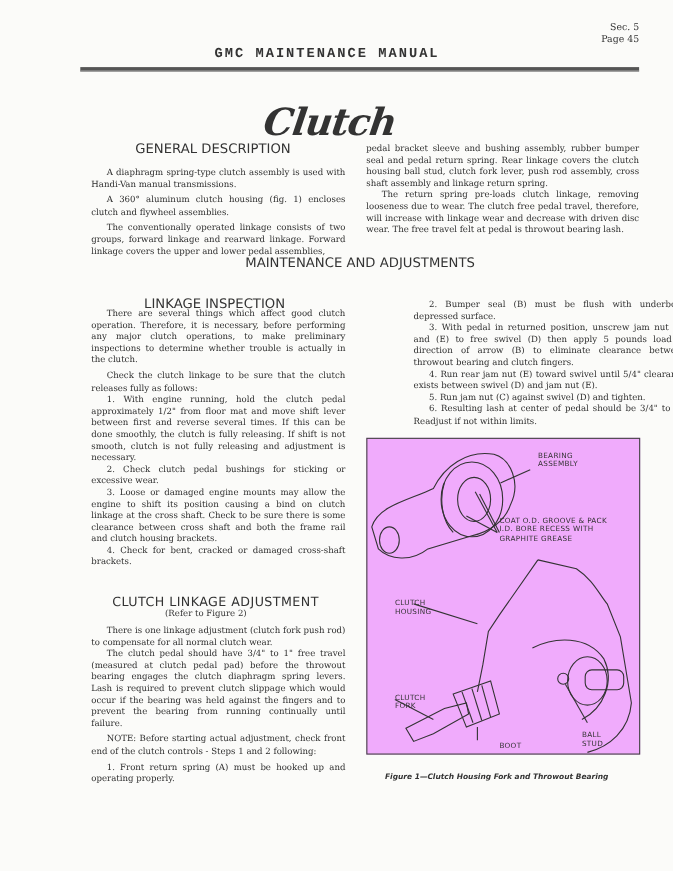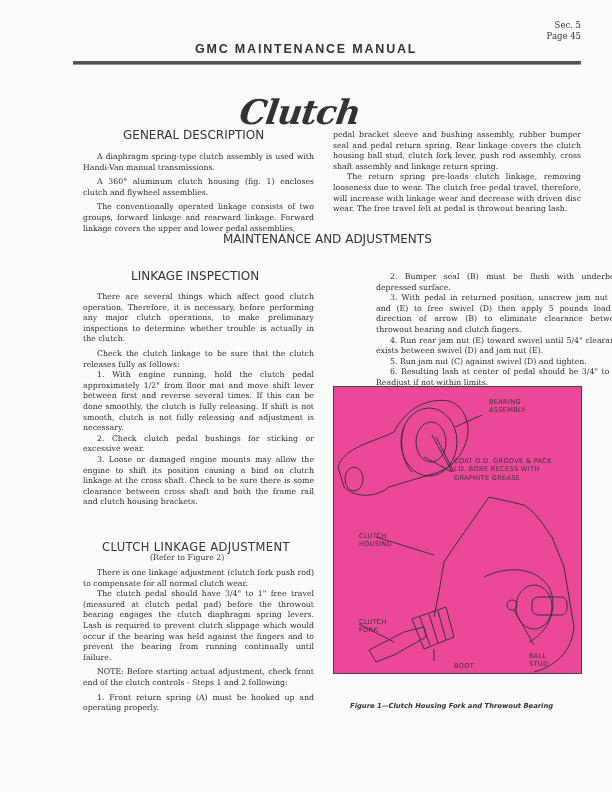--- a/index.html
+++ b/index.html
@@ -1,32 +1,32 @@
 <!DOCTYPE html>
 <html><head>
 <meta charset="utf-8">
 <style>
   html, body { margin: 0; padding: 0; }
   body { width: 612px; height: 792px; background: #fbfbf9; position: relative; overflow: hidden;
          font-family: "DejaVu Serif", serif; color: #2a2a2a; }
-  .hdr-title { position: absolute; left: 195px; top: 42px; font-family: Liberation Sans, sans-serif; font-weight: bold;
+  .hdr-title { position: absolute; left: 195px; top: 42px; font-family: Liberation Mono, monospace; font-weight: bold;
                font-size: 12.5px; letter-spacing: 1.8px; color: #333; }
   .hdr-sec { position: absolute; left: 525px; top: 20px; font-size: 8.5px; text-align: right; line-height: 11px; color: #333; width: 56px; }
   .hdr-rule { position: absolute; left: 73px; top: 61px; width: 508px; height: 3px; background: #555; border-bottom: 1px solid #999; }
   .script-title { position: absolute; left: 240px; top: 92px; font-family: "DejaVu Serif", serif; font-style: italic; font-weight: bold;
                   font-size: 34px; color: #333; transform: skewX(-8deg); letter-spacing: -1px; }
   .sec-head { position: absolute; font-family: "DejaVu Sans", sans-serif; font-weight: normal; color: #333; white-space: nowrap; }
   .h1 { font-size: 12px; }
   .h2 { font-size: 11.5px; letter-spacing: 0.4px; }
   .sub { position: absolute; font-size: 7.8px; color: #333; }
   .col { position: absolute; font-size: 7.8px; line-height: 10.6px; text-align: justify; color: #2e2e2e; }
   .col p { margin: 0 0 4px 0; text-indent: 14px; }
   .col p.tight { margin-bottom: 0; }
   .col p.noind { text-indent: 0; }
-  .fig { position: absolute; left: 333px; top: 386px; width: 247px; height: 286px; border: 1.2px solid #444; background: #ec4899; }
+  .fig { position: absolute; left: 333px; top: 398px; width: 247px; height: 286px; border: 1.2px solid #444; background: #f0abfc; }
   .fig svg { position: absolute; left: 0; top: 0; }
   .callout { position: absolute; font-family: "DejaVu Sans", sans-serif; font-size: 6.6px; line-height: 8.4px; color: #333; letter-spacing: 0.3px; white-space: nowrap; }
   .caption { position: absolute; left: 350px; top: 702px; font-family: "DejaVu Sans", sans-serif; font-style: italic; font-weight: bold; font-size: 6.8px; color: #333; }
 </style>
 </head>
 <body>
 
 <div class="hdr-title">GMC MAINTENANCE MANUAL</div>
 <div class="hdr-sec">
   <div>Sec. 5</div>
@@ -43,26 +43,27 @@
   <p class="tight">The conventionally operated linkage consists of two groups, forward linkage and rearward linkage. Forward linkage covers the upper and lower pedal assemblies,</p>
 </div>
 <div class="col" style="left:333px; top:130px; width:248px;">
   <p class="noind tight">pedal bracket sleeve and bushing assembly, rubber bumper seal and pedal return spring. Rear linkage covers the clutch housing ball stud, clutch fork lever, push rod assembly, cross shaft assembly and linkage return spring.</p>
   <p class="tight">The return spring pre-loads clutch linkage, removing looseness due to wear. The clutch free pedal travel, therefore, will increase with linkage wear and decrease with driven disc wear. The free travel felt at pedal is throwout bearing lash.</p>
 </div>
 
 <div class="sec-head h1" style="left:223px; top:232px;">MAINTENANCE AND ADJUSTMENTS</div>
 
 <div class="sec-head h1" style="left:131px; top:269px;">LINKAGE INSPECTION</div>
-<div class="col" style="left:83px; top:292px; width:231px;">
+<div class="col" style="left:83px; top:280px; width:231px;">
   <p>There are several things which affect good clutch operation. Therefore, it is necessary, before performing any major clutch operations, to make preliminary inspections to determine whether trouble is actually in the clutch.</p>
   <p class="tight">Check the clutch linkage to be sure that the clutch releases fully as follows:</p>
   <p class="tight">1. With engine running, hold the clutch pedal approximately 1/2" from floor mat and move shift lever between first and reverse several times. If this can be done smoothly, the clutch is fully releasing. If shift is not smooth, clutch is not fully releasing and adjustment is necessary.</p>
   <p class="tight">2. Check clutch pedal bushings for sticking or excessive wear.</p>
   <p class="tight">3. Loose or damaged engine mounts may allow the engine to shift its position causing a bind on clutch linkage at the cross shaft. Check to be sure there is some clearance between cross shaft and both the frame rail and clutch housing brackets.</p>
+  <p class="tight">4. Check for bent, cracked or damaged cross-shaft brackets.</p>
 </div>
 
 <div class="sec-head h2" style="left:102px; top:540px;">CLUTCH LINKAGE ADJUSTMENT</div>
 <div class="sub" style="left:150px; top:553px;">(Refer to Figure 2)</div>
 <div class="col" style="left:83px; top:568px; width:231px;">
   <p class="tight">There is one linkage adjustment (clutch fork push rod) to compensate for all normal clutch wear.</p>
   <p>The clutch pedal should have 3/4" to 1" free travel (measured at clutch pedal pad) before the throwout bearing engages the clutch diaphragm spring levers. Lash is required to prevent clutch slippage which would occur if the bearing was held against the fingers and to prevent the bearing from running continually until failure.</p>
   <p>NOTE: Before starting actual adjustment, check front end of the clutch controls - Steps 1 and 2 following:</p>
   <p class="tight">1. Front return spring (A) must be hooked up and operating properly.</p>
 </div>

